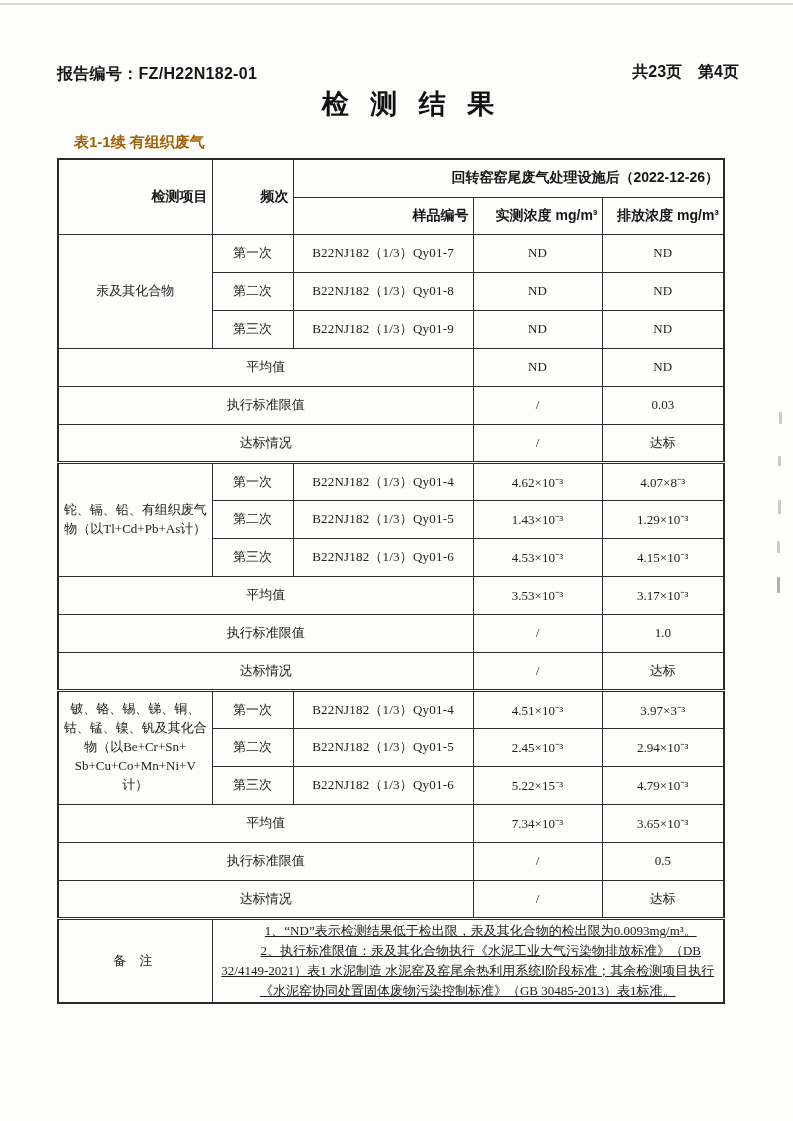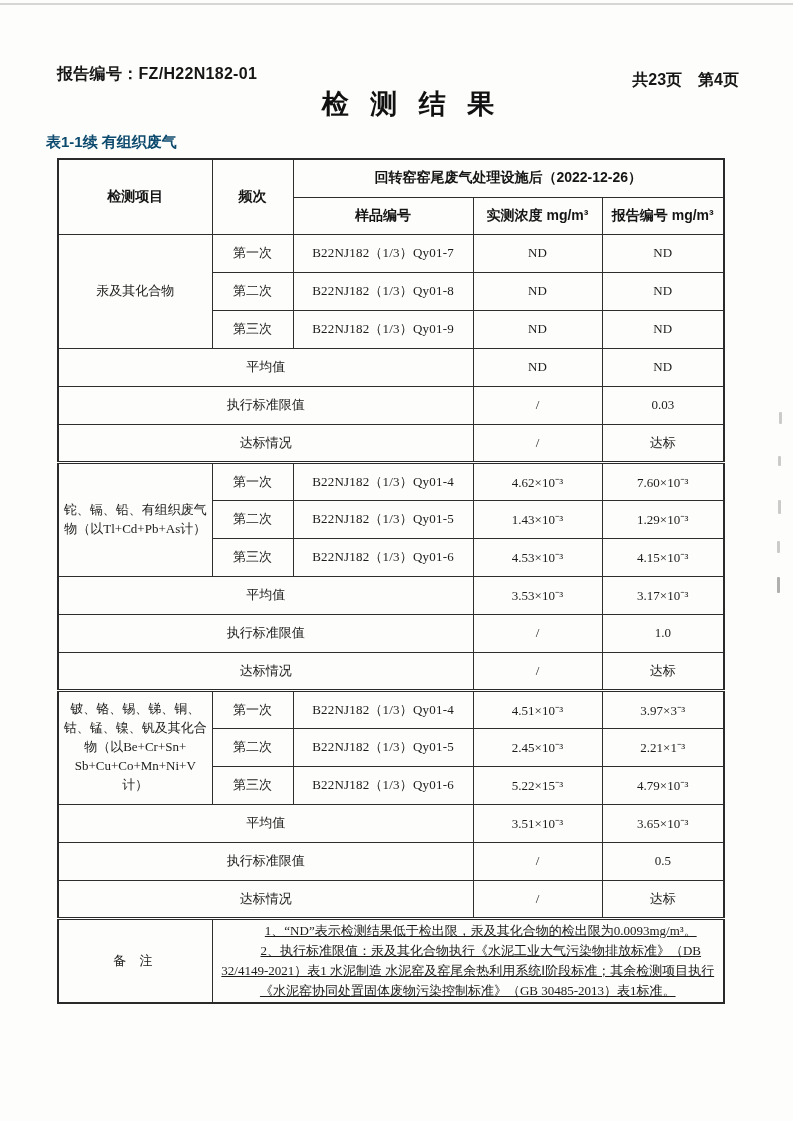--- a/index.html
+++ b/index.html
@@ -16,46 +16,46 @@
     background:#c2c2c0; opacity:.65;
   }
   .scan-mark {
     position:absolute; width:3px; background:#8f8f8f; opacity:.45; border-radius:1px;
   }
   .report-no {
     position:absolute; left:57px; top:64px;
     font-size:16px; font-weight:bold; letter-spacing:.3px; color:#161616;
   }
   .page-info {
-    position:absolute; right:54px; top:70px;
+    position:absolute; right:54px; top:62px;
     font-size:16px; font-weight:bold; color:#161616;
   }
   .doc-title {
     position:absolute; left:0; width:793px; top:86px;
     text-align:center; font-size:27px; font-weight:bold;
     letter-spacing:7px; color:#111;padding-left:15px;
   }
   .table-caption {
-    position:absolute; left:46px; top:133px;
-    font-size:15px; font-weight:bold; color:#0c4a6e;
+    position:absolute; left:74px; top:133px;
+    font-size:15px; font-weight:bold; color:#a16207;
   }
   table.results {
     position:absolute; left:57px; top:158px;
     width:666px; border-collapse:collapse; table-layout:fixed;
     border:2px solid #2a2a2a;
   }
   table.results th, table.results td {
     border:1px solid #2e2e2e;
     text-align:center; vertical-align:middle;
     padding:1px 4px;
     overflow:hidden;
   }
   table.results th {
     font-family:"Liberation Sans", sans-serif;
-    font-weight:bold; font-size:14px; color:#151515;
+    font-weight:bold; font-size:14px; color:#151515;text-align:right;
   }
   table.results td {
     font-family:"Liberation Serif", serif;
     font-size:13px; color:#1c1c1c;
   }
   tr.hdr1 { height:38px; }
   tr.hdr2 { height:37px; }
   tr.data { height:38px; }
   tr.sep td { border-top:3px double #2a2a2a; }
   td.item-cell {
@@ -92,21 +92,21 @@
   </colgroup>
   <tbody>
     <tr class="hdr1">
       <th rowspan="2">检测项目</th>
       <th rowspan="2">频次</th>
       <th colspan="3">回转窑窑尾废气处理设施后（2022-12-26）</th>
     </tr>
     <tr class="hdr2">
       <th>样品编号</th>
       <th>实测浓度 mg/m³</th>
-      <th>报告编号 mg/m³</th>
+      <th>排放浓度 mg/m³</th>
     </tr>
 
     <tr class="data">
       <td rowspan="3" class="item-cell">汞及其化合物</td>
       <td>第一次</td>
       <td class="sample-cell">B22NJ182（1/3）Qy01-7</td>
       <td>ND</td>
       <td>ND</td>
     </tr>
     <tr class="data">
@@ -136,21 +136,21 @@
       <td>/</td>
       <td>达标</td>
     </tr>
 
     <tr class="data sep">
       <td rowspan="3" class="item-cell">铊、镉、铅、有组织废气
 物（以Tl+Cd+Pb+As计）</td>
       <td>第一次</td>
       <td class="sample-cell">B22NJ182（1/3）Qy01-4</td>
       <td>4.62×10⁻³</td>
-      <td>7.60×10⁻³</td>
+      <td>4.07×8⁻³</td>
     </tr>
     <tr class="data">
       <td>第二次</td>
       <td class="sample-cell">B22NJ182（1/3）Qy01-5</td>
       <td>1.43×10⁻³</td>
       <td>1.29×10⁻³</td>
     </tr>
     <tr class="data">
       <td>第三次</td>
       <td class="sample-cell">B22NJ182（1/3）Qy01-6</td>
@@ -180,31 +180,31 @@
 Sb+Cu+Co+Mn+Ni+V计）</td>
       <td>第一次</td>
       <td class="sample-cell">B22NJ182（1/3）Qy01-4</td>
       <td>4.51×10⁻³</td>
       <td>3.97×3⁻³</td>
     </tr>
     <tr class="data">
       <td>第二次</td>
       <td class="sample-cell">B22NJ182（1/3）Qy01-5</td>
       <td>2.45×10⁻³</td>
-      <td>2.21×1⁻³</td>
+      <td>2.94×10⁻³</td>
     </tr>
     <tr class="data">
       <td>第三次</td>
       <td class="sample-cell">B22NJ182（1/3）Qy01-6</td>
       <td>5.22×15⁻³</td>
       <td>4.79×10⁻³</td>
     </tr>
     <tr class="data">
       <td colspan="3">平均值</td>
-      <td>3.51×10⁻³</td>
+      <td>7.34×10⁻³</td>
       <td>3.65×10⁻³</td>
     </tr>
     <tr class="data">
       <td colspan="3">执行标准限值</td>
       <td>/</td>
       <td>0.5</td>
     </tr>
     <tr class="data">
       <td colspan="3">达标情况</td>
       <td>/</td>

